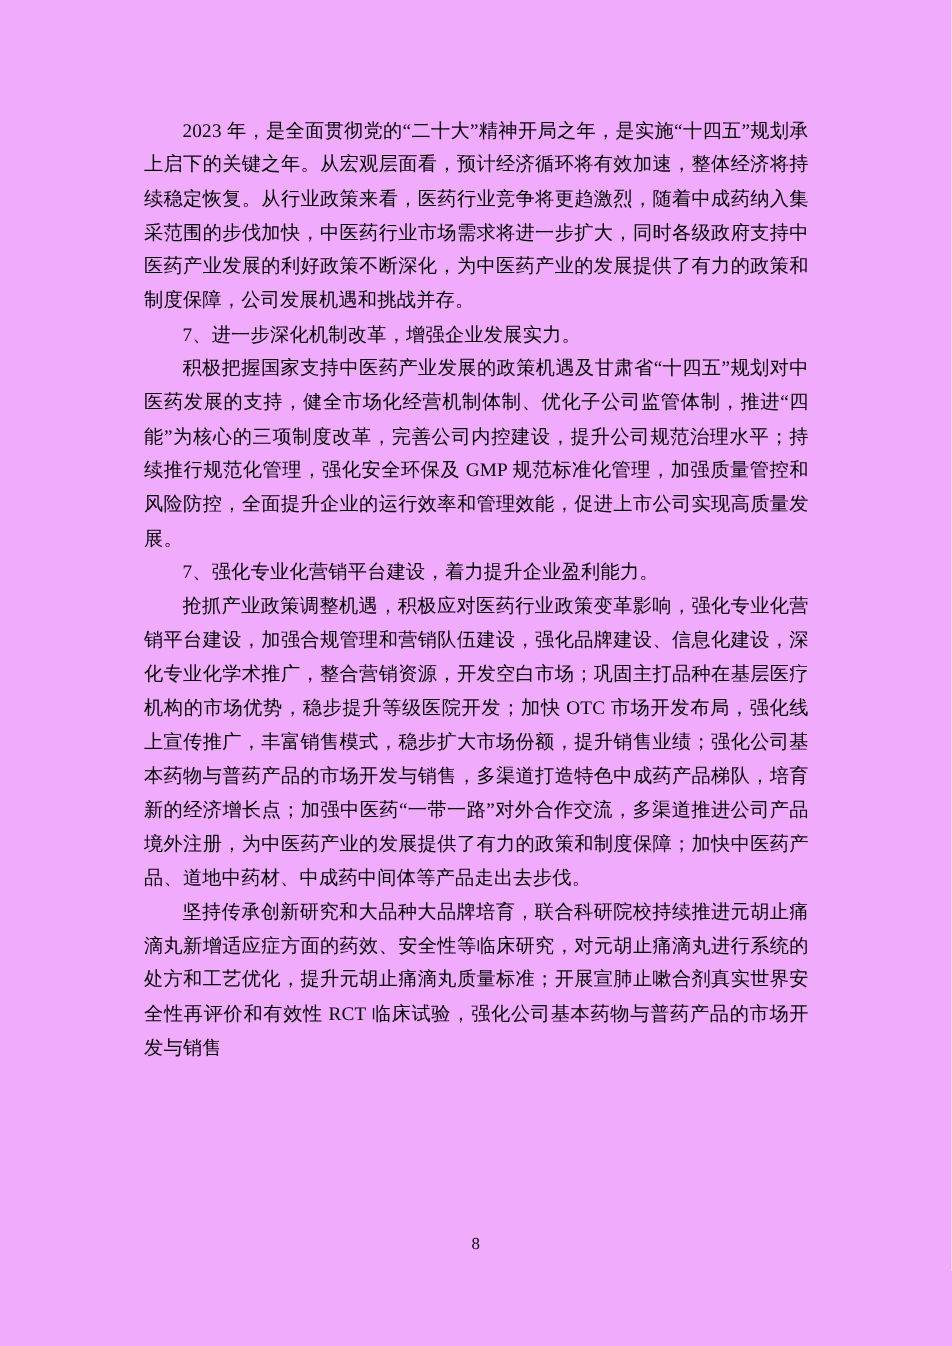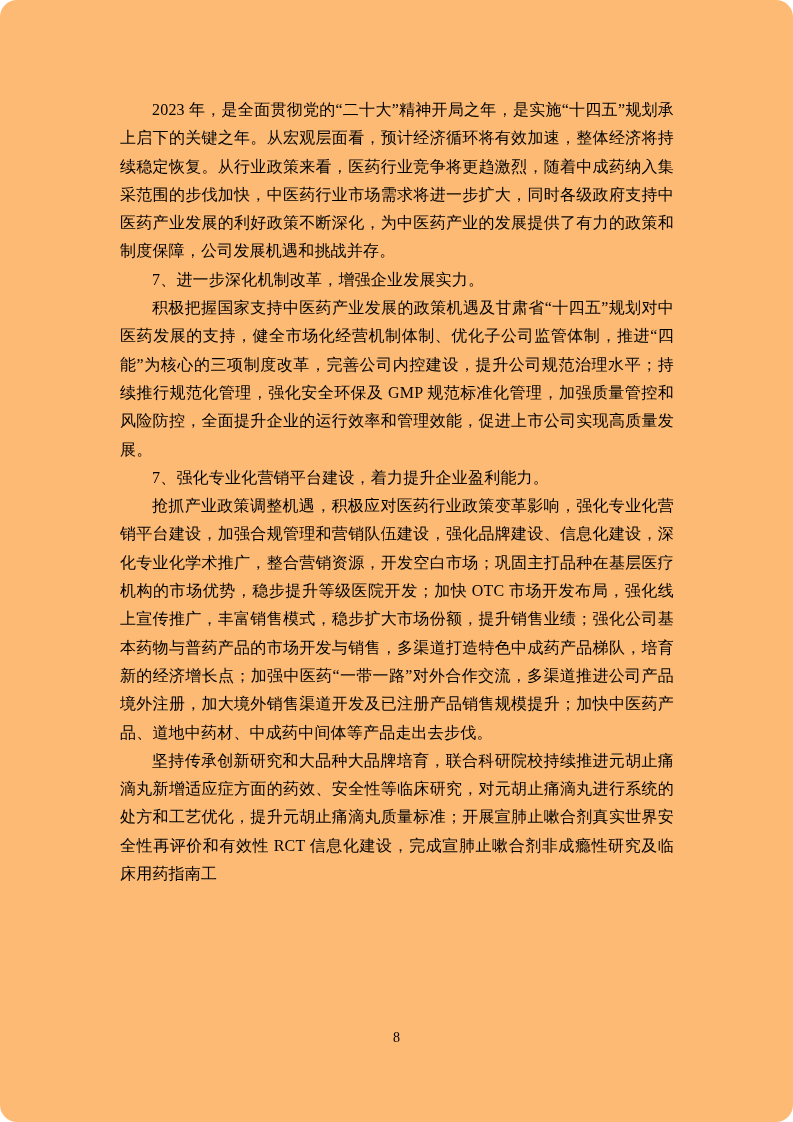--- a/index.html
+++ b/index.html
@@ -4,25 +4,24 @@
 <style>
   html, body {
     margin: 0;
     padding: 0;
     background: #ffffff;
   }
   .page {
     position: relative;
     width: 793px;
     height: 1122px;
-    background: #fdba74;
+    background: #f0abfc;
     font-family: "Liberation Serif", "DejaVu Serif", serif;
     color: #000000;
     overflow: hidden;
-    border-radius: 17px;
   }
   .content {
     position: absolute;
     top: 96px;
     left: 120px;
     width: 554px;
     font-size: 16px;
     line-height: 28.3px;
     text-align: justify;
     text-justify: inter-ideograph;
@@ -46,17 +45,17 @@
 </style>
 </head>
 <body>
 
 <div class="page">
   <div class="content">
       <p>2023 年，是全面贯彻党的“二十大”精神开局之年，是实施“十四五”规划承上启下的关键之年。从宏观层面看，预计经济循环将有效加速，整体经济将持续稳定恢复。从行业政策来看，医药行业竞争将更趋激烈，随着中成药纳入集采范围的步伐加快，中医药行业市场需求将进一步扩大，同时各级政府支持中医药产业发展的利好政策不断深化，为中医药产业的发展提供了有力的政策和制度保障，公司发展机遇和挑战并存。</p>
       <p>7、进一步深化机制改革，增强企业发展实力。</p>
       <p>积极把握国家支持中医药产业发展的政策机遇及甘肃省“十四五”规划对中医药发展的支持，健全市场化经营机制体制、优化子公司监管体制，推进“四能”为核心的三项制度改革，完善公司内控建设，提升公司规范治理水平；持续推行规范化管理，强化安全环保及 GMP 规范标准化管理，加强质量管控和风险防控，全面提升企业的运行效率和管理效能，促进上市公司实现高质量发展。</p>
       <p>7、强化专业化营销平台建设，着力提升企业盈利能力。</p>
-      <p>抢抓产业政策调整机遇，积极应对医药行业政策变革影响，强化专业化营销平台建设，加强合规管理和营销队伍建设，强化品牌建设、信息化建设，深化专业化学术推广，整合营销资源，开发空白市场；巩固主打品种在基层医疗机构的市场优势，稳步提升等级医院开发；加快 OTC 市场开发布局，强化线上宣传推广，丰富销售模式，稳步扩大市场份额，提升销售业绩；强化公司基本药物与普药产品的市场开发与销售，多渠道打造特色中成药产品梯队，培育新的经济增长点；加强中医药“一带一路”对外合作交流，多渠道推进公司产品境外注册，加大境外销售渠道开发及已注册产品销售规模提升；加快中医药产品、道地中药材、中成药中间体等产品走出去步伐。</p>
-      <p>坚持传承创新研究和大品种大品牌培育，联合科研院校持续推进元胡止痛滴丸新增适应症方面的药效、安全性等临床研究，对元胡止痛滴丸进行系统的处方和工艺优化，提升元胡止痛滴丸质量标准；开展宣肺止嗽合剂真实世界安全性再评价和有效性 RCT 信息化建设，完成宣肺止嗽合剂非成瘾性研究及临床用药指南工</p>
+      <p>抢抓产业政策调整机遇，积极应对医药行业政策变革影响，强化专业化营销平台建设，加强合规管理和营销队伍建设，强化品牌建设、信息化建设，深化专业化学术推广，整合营销资源，开发空白市场；巩固主打品种在基层医疗机构的市场优势，稳步提升等级医院开发；加快 OTC 市场开发布局，强化线上宣传推广，丰富销售模式，稳步扩大市场份额，提升销售业绩；强化公司基本药物与普药产品的市场开发与销售，多渠道打造特色中成药产品梯队，培育新的经济增长点；加强中医药“一带一路”对外合作交流，多渠道推进公司产品境外注册，为中医药产业的发展提供了有力的政策和制度保障；加快中医药产品、道地中药材、中成药中间体等产品走出去步伐。</p>
+      <p>坚持传承创新研究和大品种大品牌培育，联合科研院校持续推进元胡止痛滴丸新增适应症方面的药效、安全性等临床研究，对元胡止痛滴丸进行系统的处方和工艺优化，提升元胡止痛滴丸质量标准；开展宣肺止嗽合剂真实世界安全性再评价和有效性 RCT 临床试验，强化公司基本药物与普药产品的市场开发与销售</p>
     </div>
   <div class="page-number">8</div>
 </div>
 
 </body></html>

